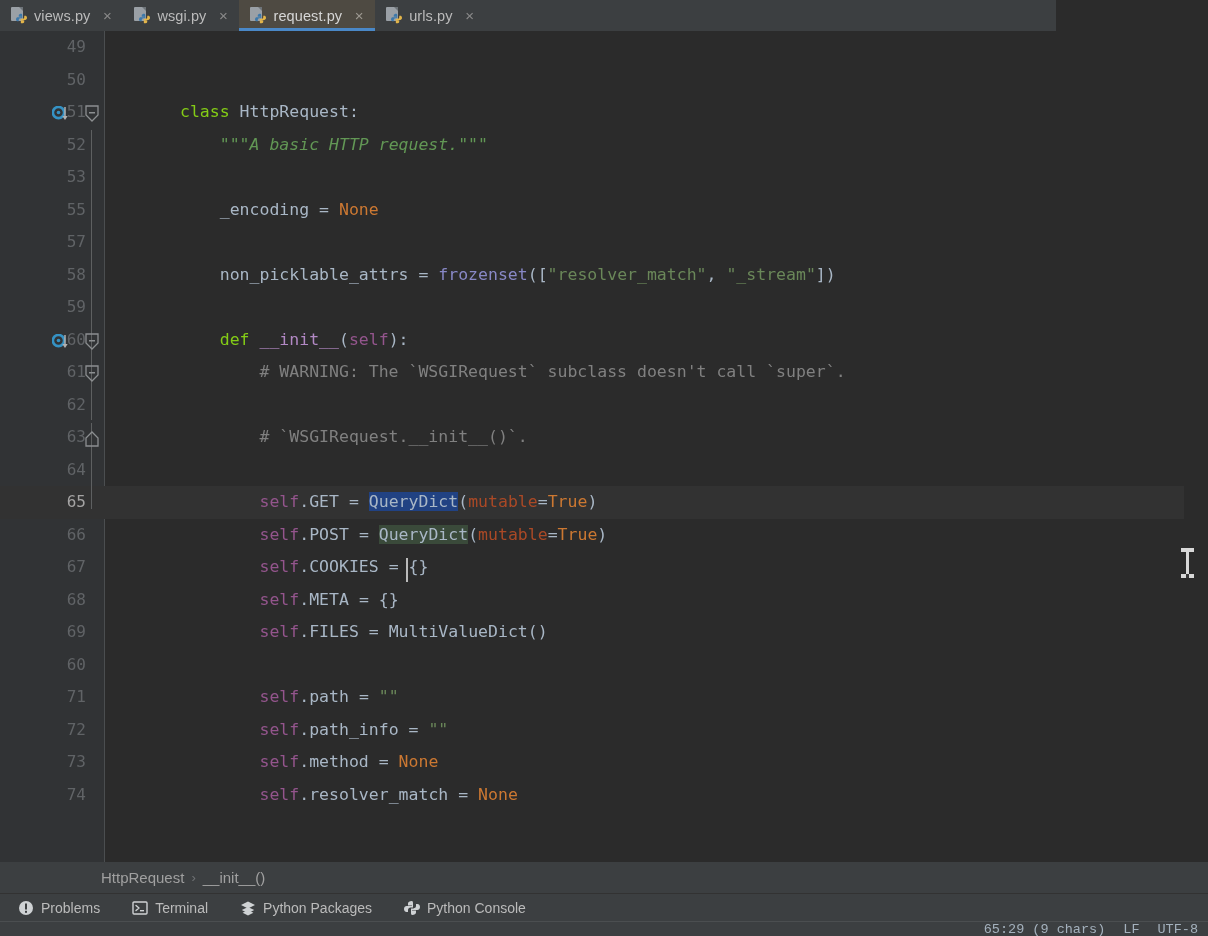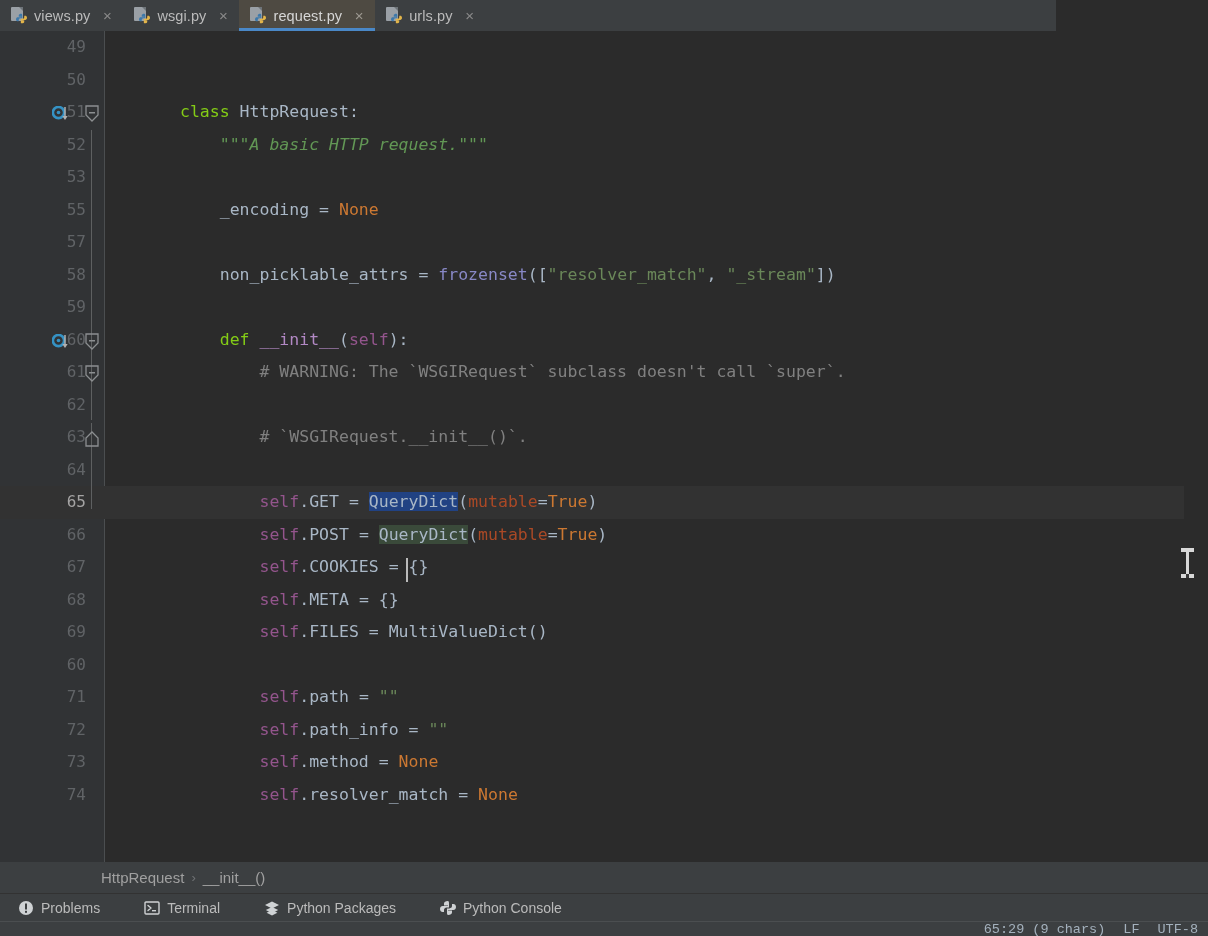--- a/index.html
+++ b/index.html
@@ -136,21 +136,21 @@
     padding-left: 101px; gap: 7px;
     font-size: 15px; color: #a0a0a0;
   }
   .crumb-sep { color: #6f7274; font-size: 13px; }
 
   
   #toolbar {
     position: absolute; top: 893px; left: 0; width: 1208px; height: 28px;
     background: #3c3f41;
     border-top: 1px solid #323232;
-    display: flex; align-items: center; gap: 16px;
+    display: flex; align-items: center; gap: 4px;
     padding-left: 4px;
   }
   .twbtn {
     display:flex; align-items:center; gap: 7px;
     padding: 0 14px; height: 26px;
     font-size: 14px; color: #bbbbbb; cursor: default;
   }
   .twicon { width: 16px; height: 16px; flex: none; position: relative; }
 
   

